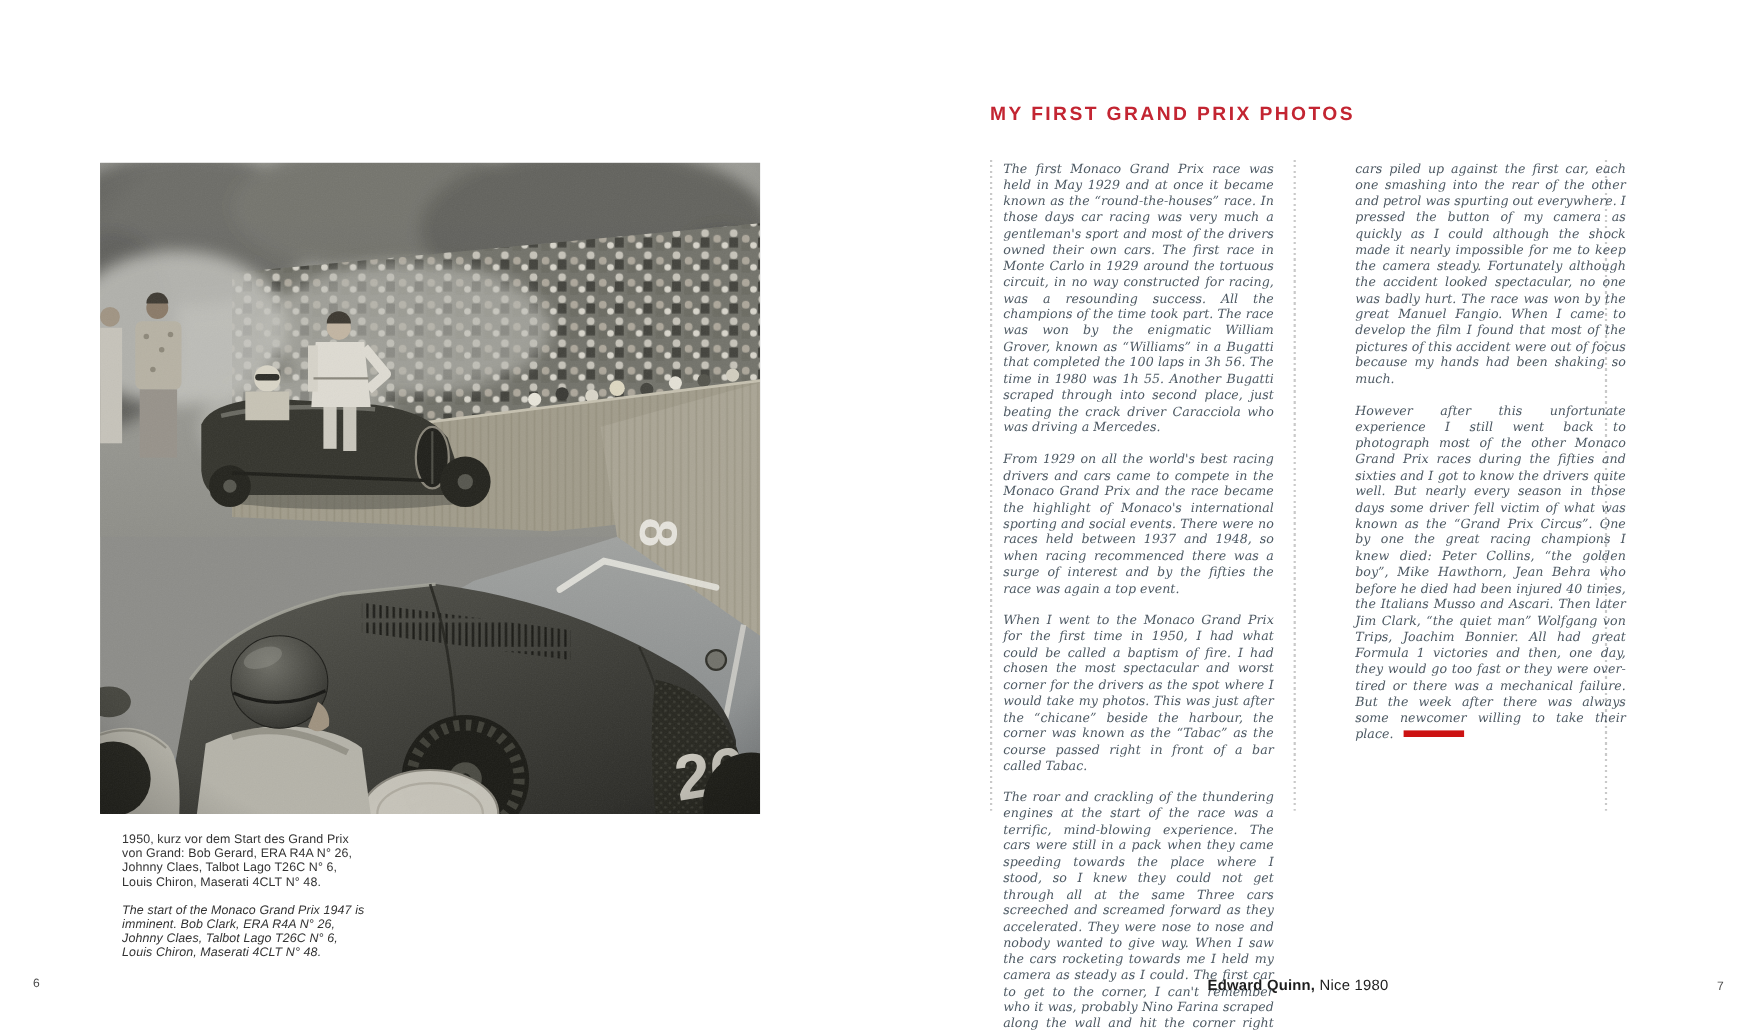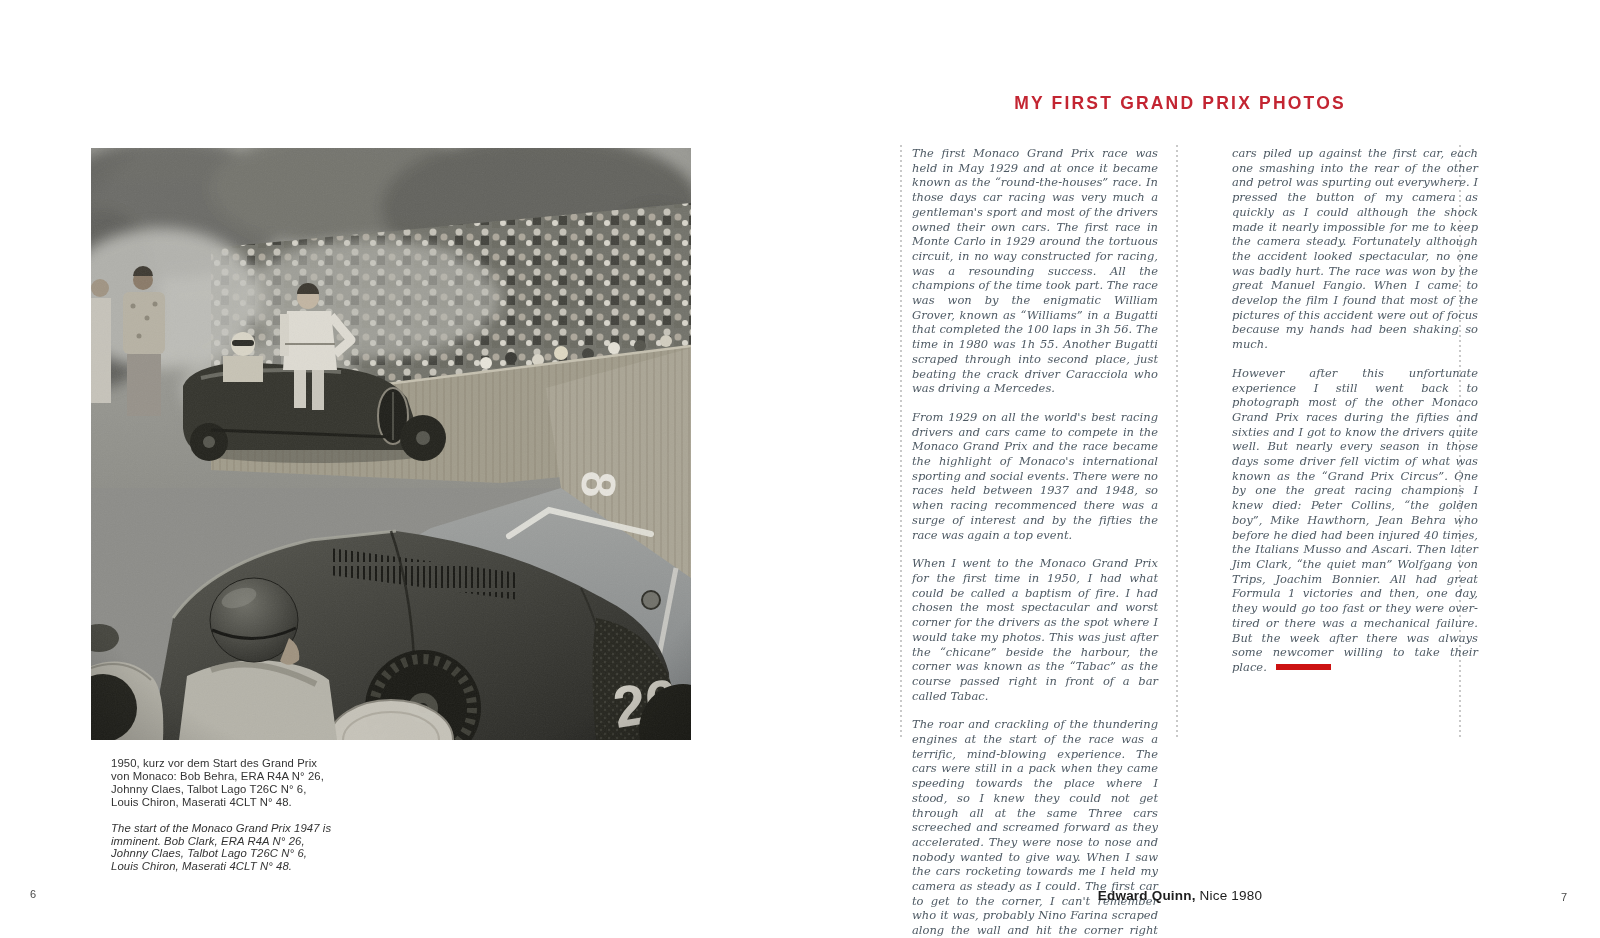--- a/index.html
+++ b/index.html
@@ -26,21 +26,21 @@
   }
   .caption .block{margin:0 0 13px 0;}
   .caption .en{font-style:italic;}
   .pageno{
     position:absolute;font-size:11px;color:#4a4a4a;
   }
   .pageno.left{left:30px;top:888px;}
   .pageno.right{left:1561px;top:891px;}
   
   .article-title{
-    position:absolute;left:900px;top:81px;width:560px;text-align:center;
+    position:absolute;left:900px;top:81px;width:560px;
     font-size:17.5px;font-weight:bold;letter-spacing:2.2px;color:var(--title-red);
   }
   .vrule{
     position:absolute;top:145px;height:592px;width:2px;
     background:repeating-linear-gradient(to bottom,var(--rule) 0 2px,transparent 2px 5px);
   }
   .vrule.r1{left:900px;}
   .vrule.r2{left:1176px;}
   .vrule.r3{left:1459px;}
   .col{
@@ -246,21 +246,21 @@
       </g>
 
       <rect x="0" y="0" width="600" height="592" filter="url(#grainF)" opacity="0.16"></rect>
       <rect x="0" y="0" width="600" height="592" fill="url(#vignG)"></rect>
     </svg>
   </div>
 
   <div class="caption">
     <div class="block de">
       <div>1950, kurz vor dem Start des Grand Prix</div>
-      <div>von Monaco: Bob Behra, ERA R4A N° 26,</div>
+      <div>von Grand: Bob Gerard, ERA R4A N° 26,</div>
       <div>Johnny Claes, Talbot Lago T26C N° 6,</div>
       <div>Louis Chiron, Maserati 4CLT N° 48.</div>
     </div>
     <div class="block en">
       <div>The start of the Monaco Grand Prix 1947 is</div>
       <div>imminent. Bob Clark, ERA R4A N° 26,</div>
       <div>Johnny Claes, Talbot Lago T26C N° 6,</div>
       <div>Louis Chiron, Maserati 4CLT N° 48.</div>
     </div>
   </div>

